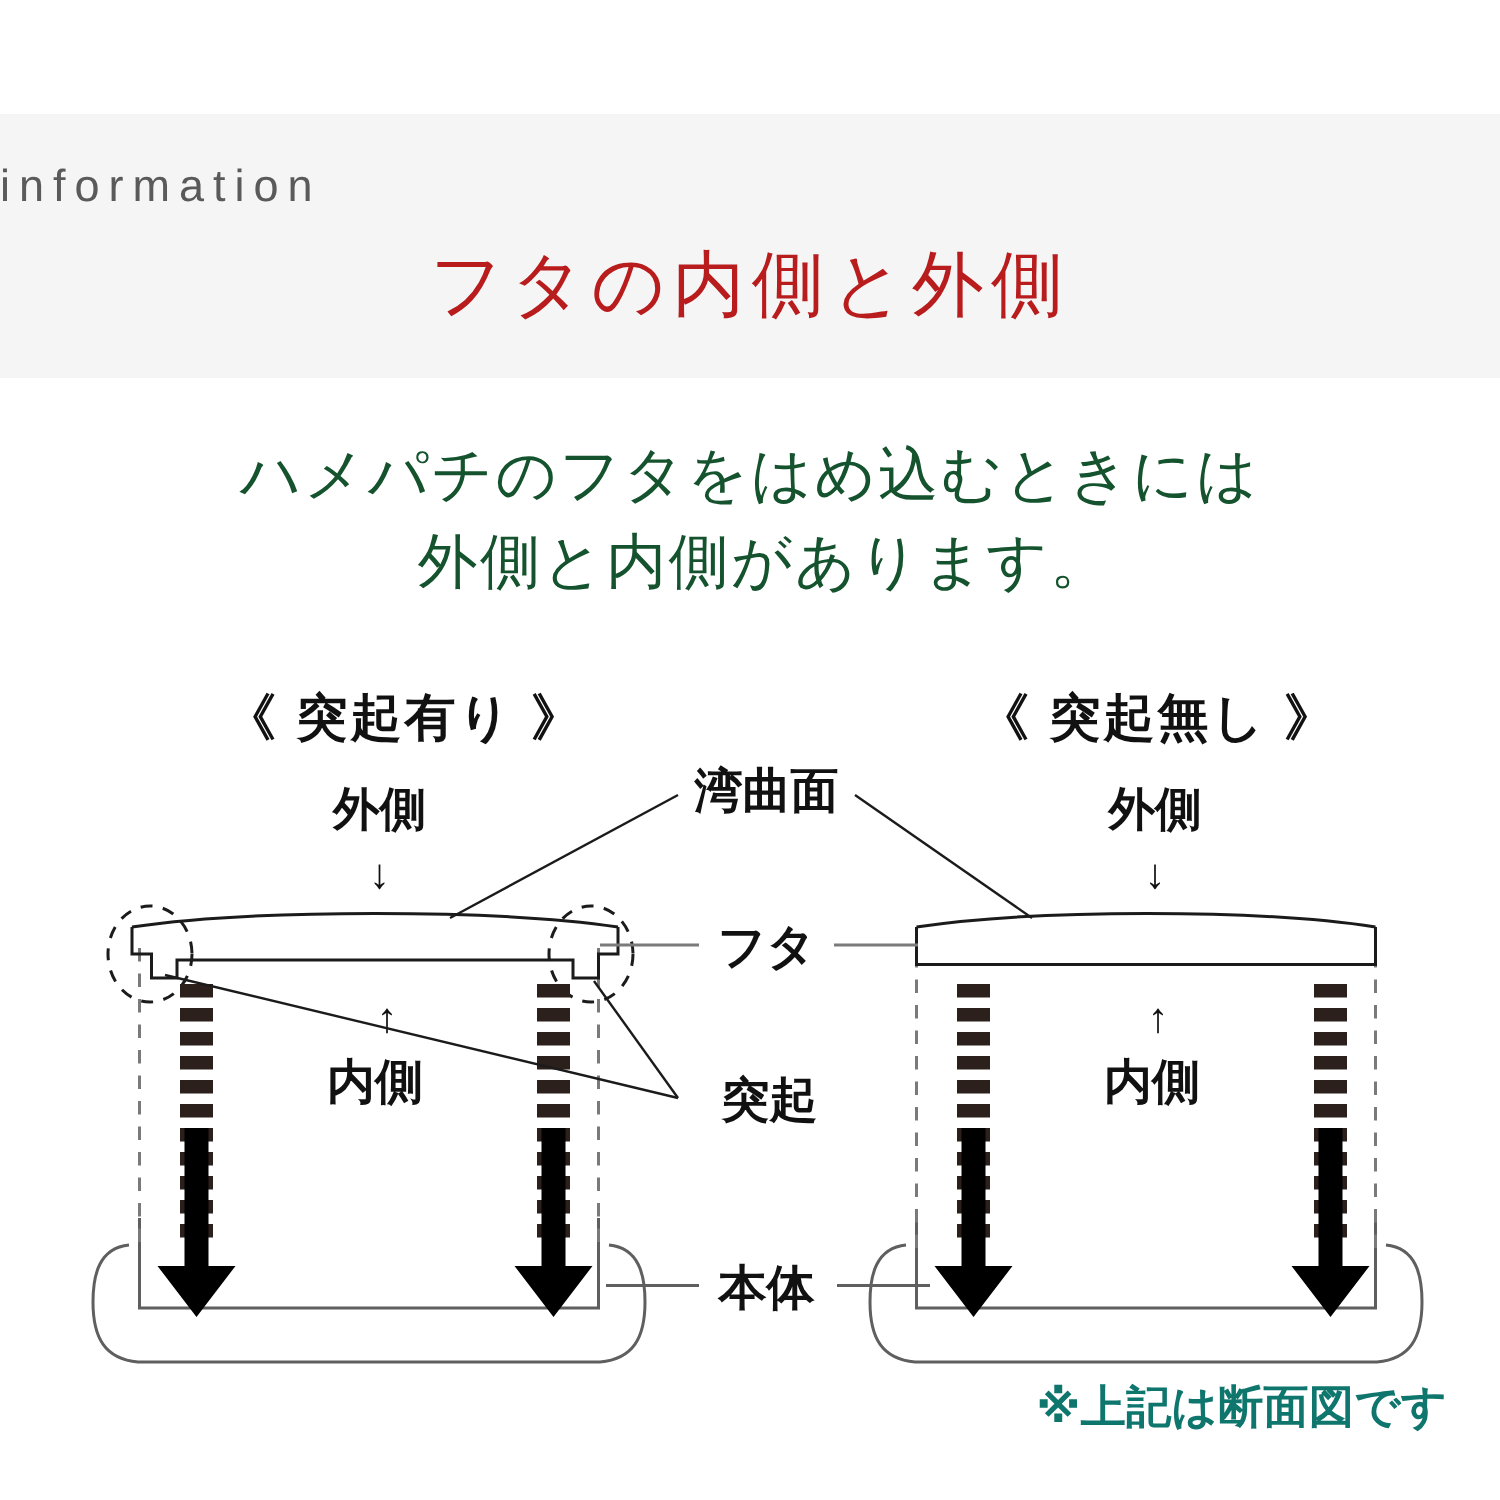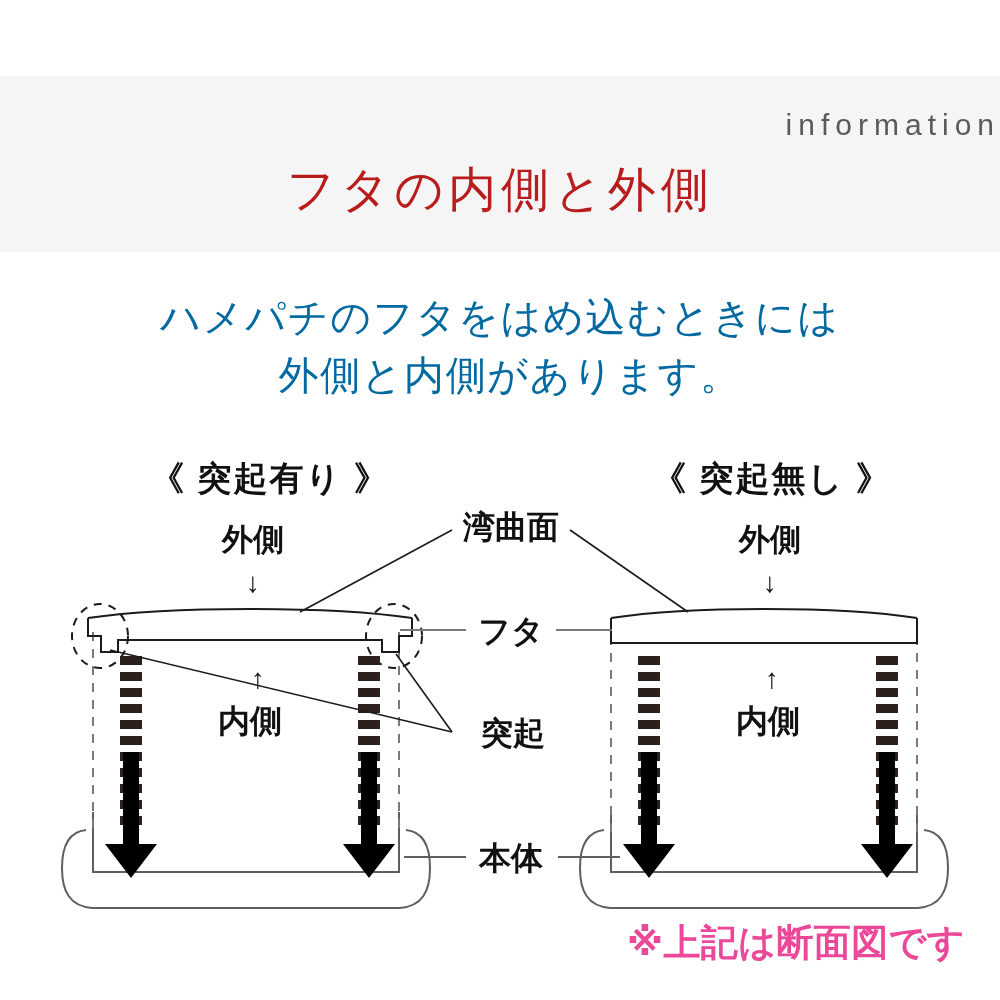--- a/index.html
+++ b/index.html
@@ -13,58 +13,58 @@
   }
   .page{width:1000px;height:1000px;position:relative;}
 
   
   .header-band{
     position:absolute;left:0;top:76px;width:1000px;height:176px;
     background:#f5f5f5;
   }
   .header-eyebrow{
     position:absolute;left:0;top:108px;width:1000px;
-    text-align:right;
+    text-align:left;
     font-size:30px;
     letter-spacing:.20em;
     color:#5a5a5a;
     font-weight:400;
     font-family:"Liberation Sans","DejaVu Sans",sans-serif;
   }
   .header-title{
     position:absolute;left:0;top:158px;width:1000px;
     text-align:center;
     font-size:48px;
     letter-spacing:.10em;
     color:#b91c1c;
     font-weight:400;
   }
 
   
   .lead{
     position:absolute;left:0;top:288px;width:1000px;
     text-align:center;
-    color:#0369a1;
+    color:#14532d;
     font-size:40px;
     line-height:1.45;
     letter-spacing:.04em;
   }
   .lead .l2{display:block;padding-left:20px;}
 
   
   .diagram{
     position:absolute;left:0;top:440px;width:1000px;height:520px;
   }
   .diagram svg{display:block;}
 
   
   .footnote{
     position:absolute;right:35px;top:918px;
-    font-size:37px;
-    color:#ec4899;
+    font-size:30px;
+    color:#0f766e;
     font-weight:700;
     letter-spacing:.01em;
   }
 
   .cap{
     font-weight:700;
     fill:#111111;
   }
 </style>
 </head>

